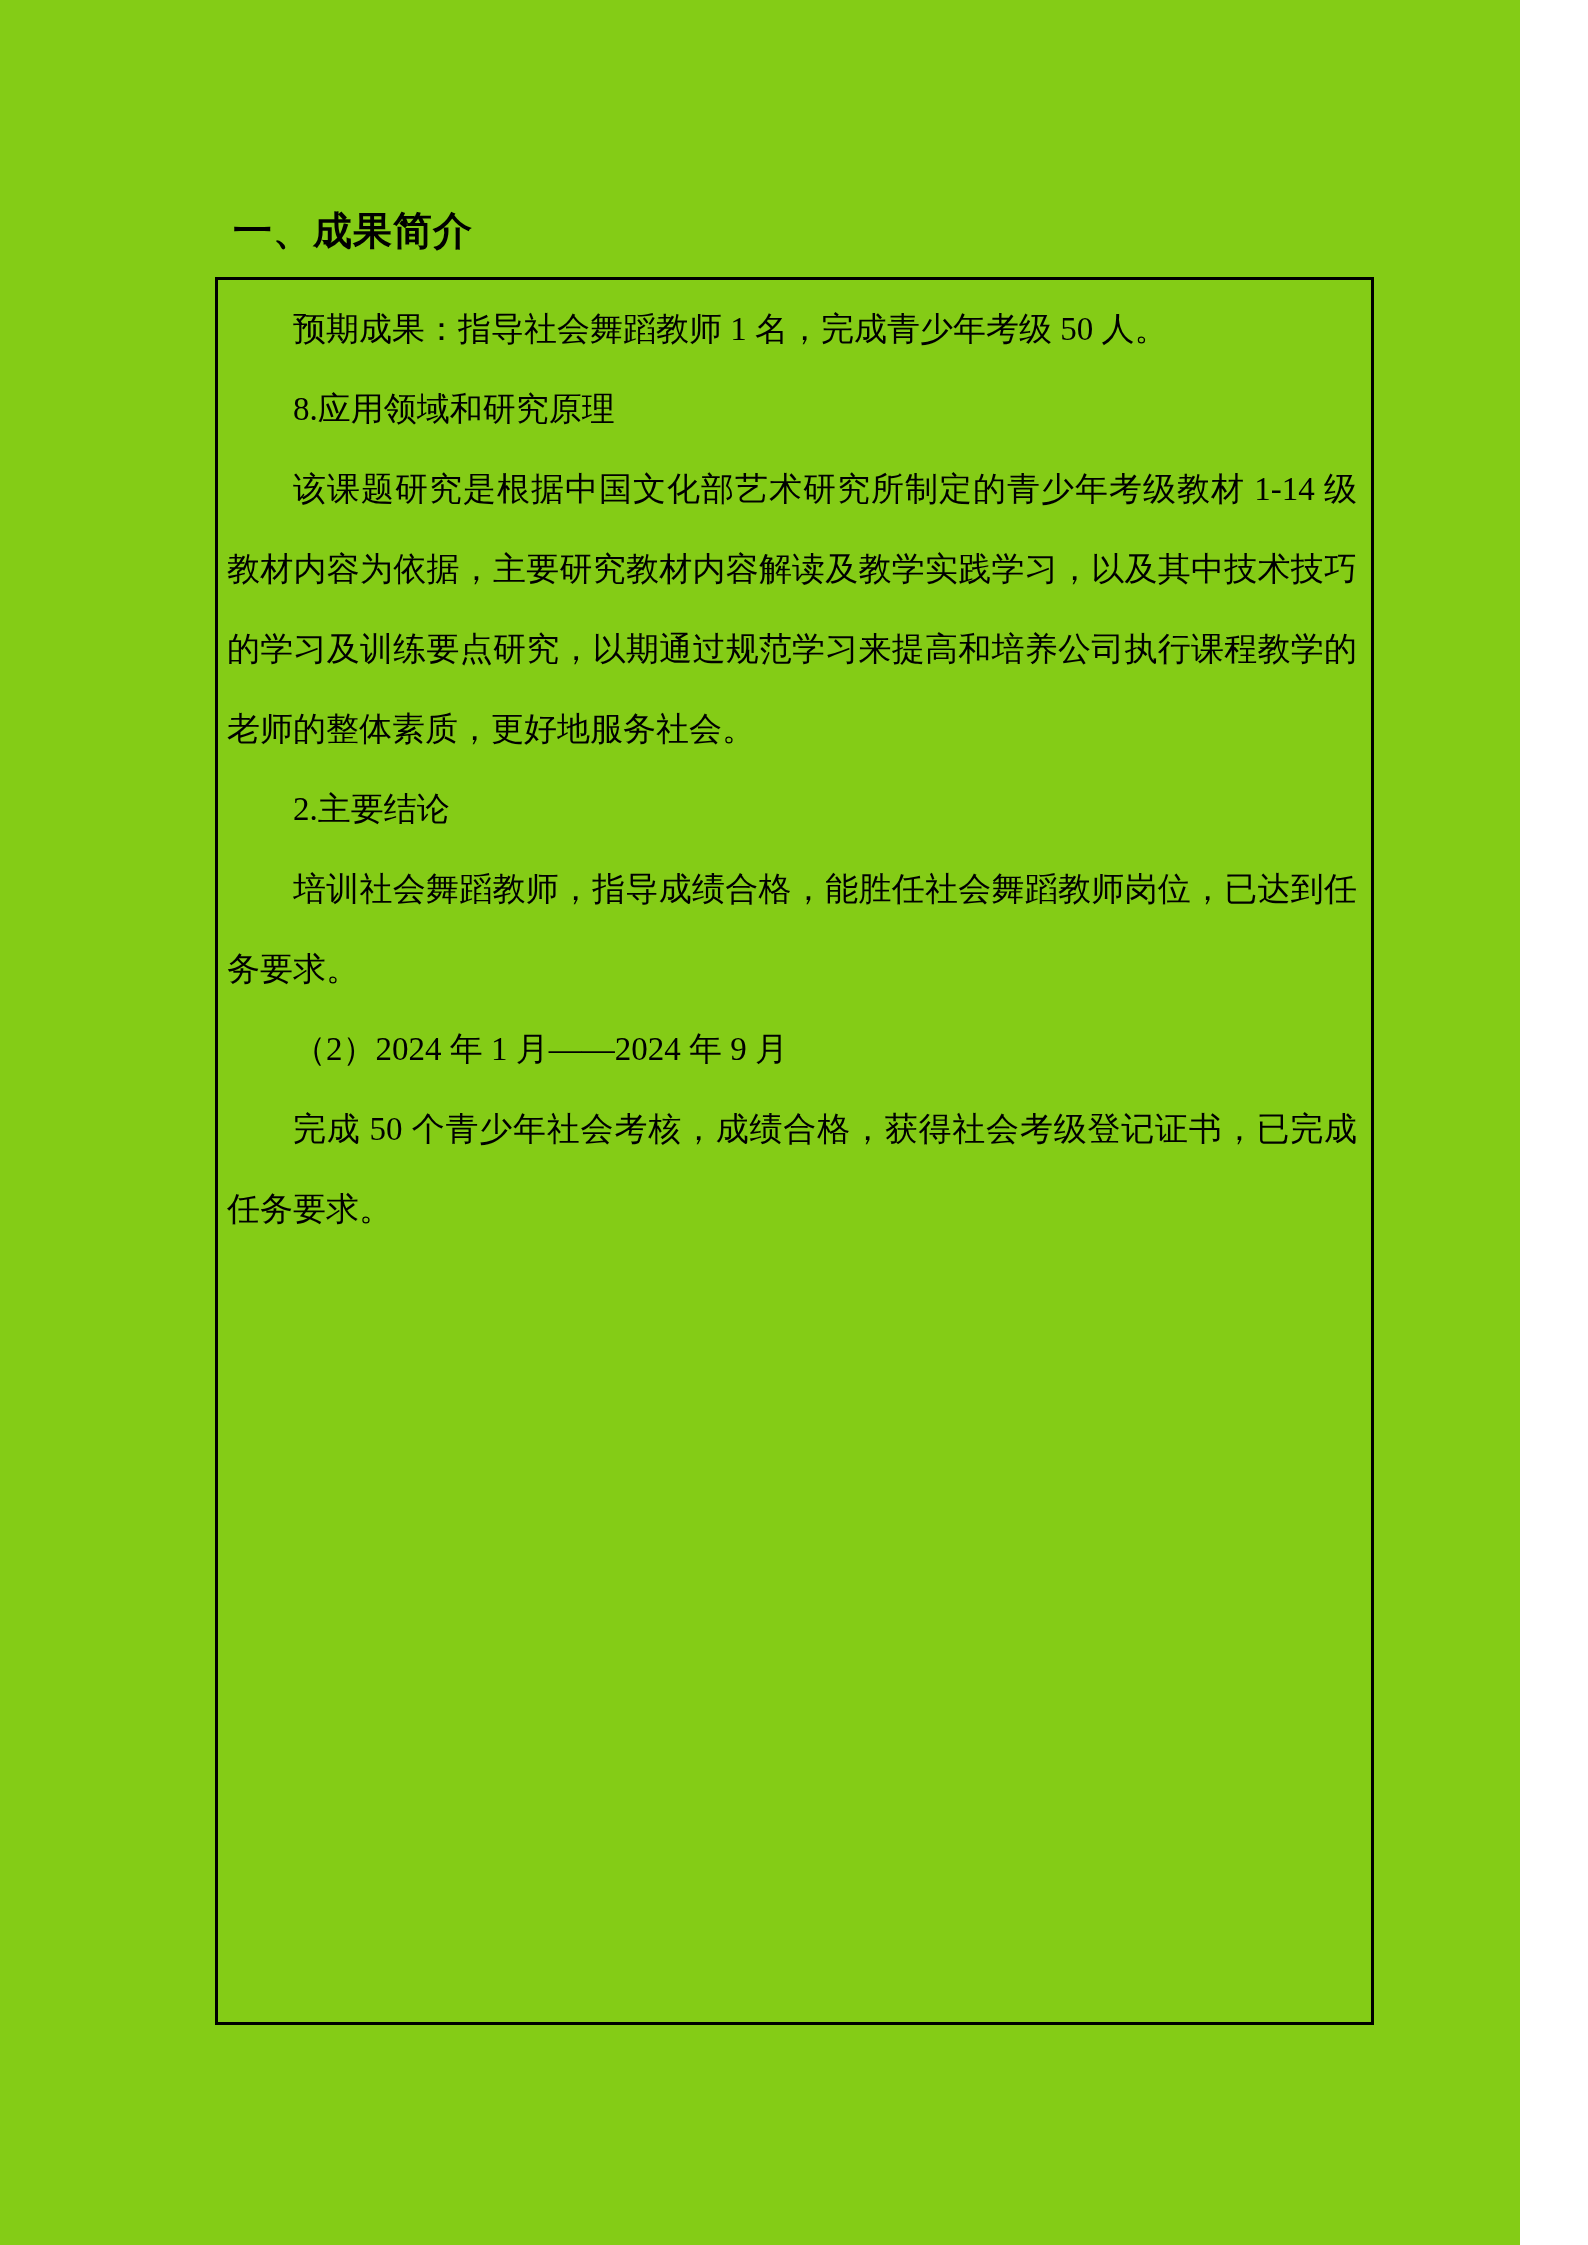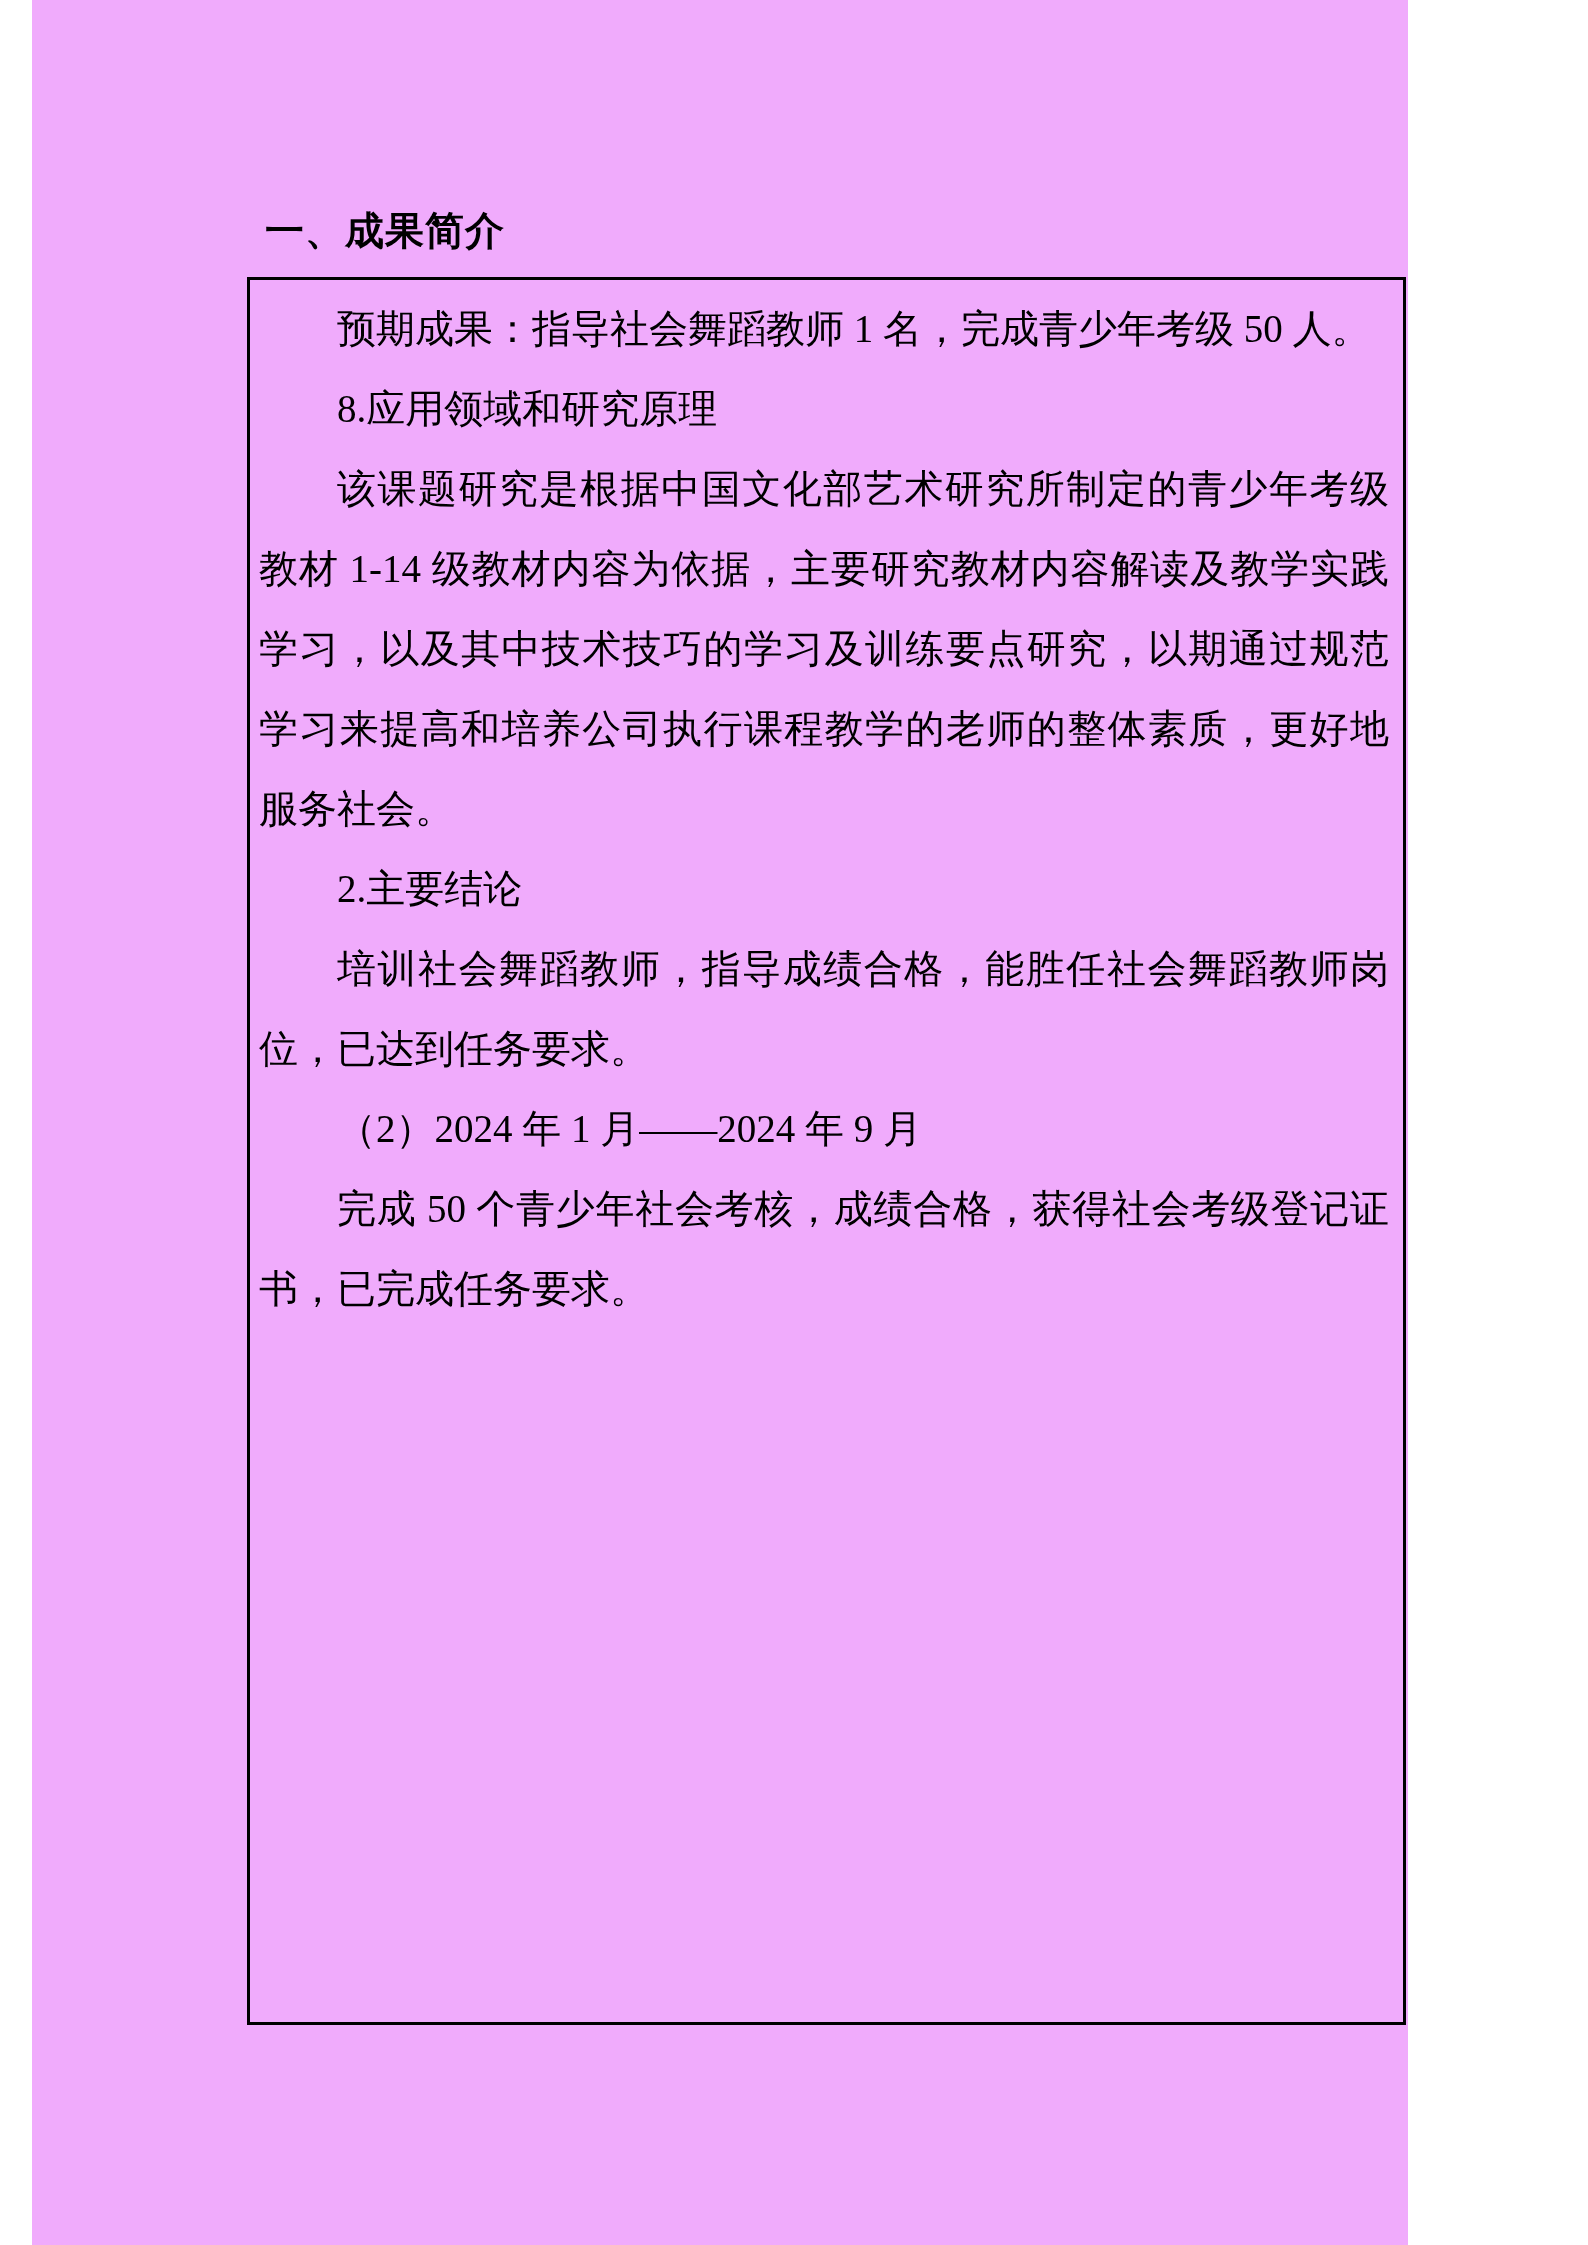--- a/index.html
+++ b/index.html
@@ -9,24 +9,23 @@
   body {
     width: 1588px;
     height: 2245px;
     position: relative;
     font-family: "Liberation Serif", "DejaVu Serif", serif;
     color: #000000;
   }
   .page {
     position: absolute;
     left: 0; top: 0;
-    width: 1376px;
+    width: 1520px;
     height: 2245px;
-    background: #f0abfc;
-    margin-left: 32px;
+    background: #84cc16;
   }
   .section-title {
     position: absolute;
     left: 233px;
     top: 204px;
     font-size: 39px;
     font-weight: bold;
     letter-spacing: 1px;
     font-family: "Liberation Sans", "DejaVu Sans", sans-serif;
     white-space: nowrap;
@@ -35,21 +34,21 @@
     position: absolute;
     left: 215px;
     top: 277px;
     width: 1159px;
     height: 1748px;
     border: 3px solid #000000;
     padding: 9px 14px 0 9px;
     overflow: hidden;
   }
   .content-box p {
-    font-size: 39px;
+    font-size: 33px;
     line-height: 80px;
     text-align: justify;
     text-justify: inter-character;
     text-indent: 2em;
     word-break: break-all;
   }
 </style>
 </head>
 <body>
 

